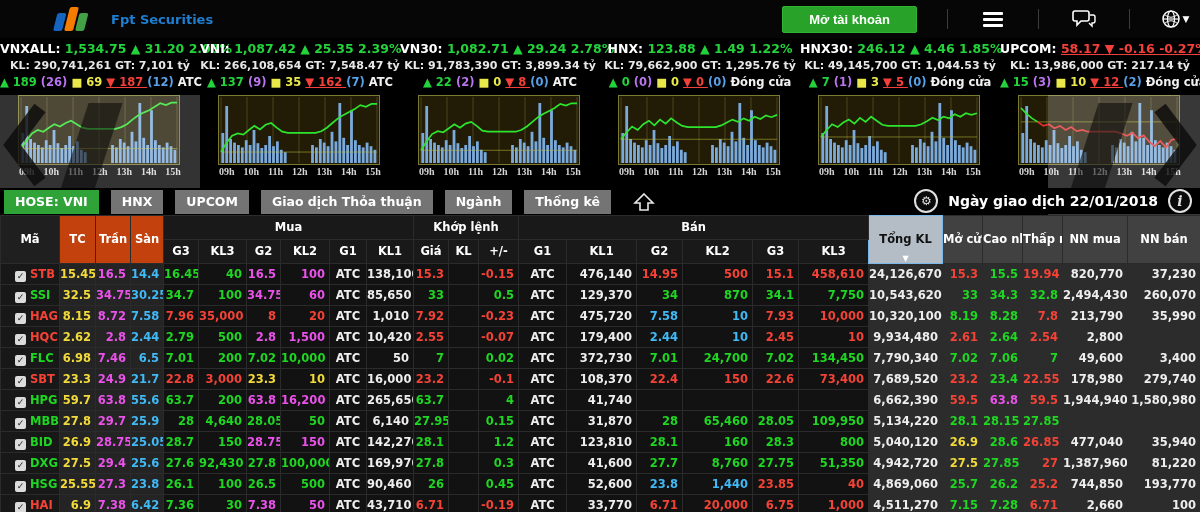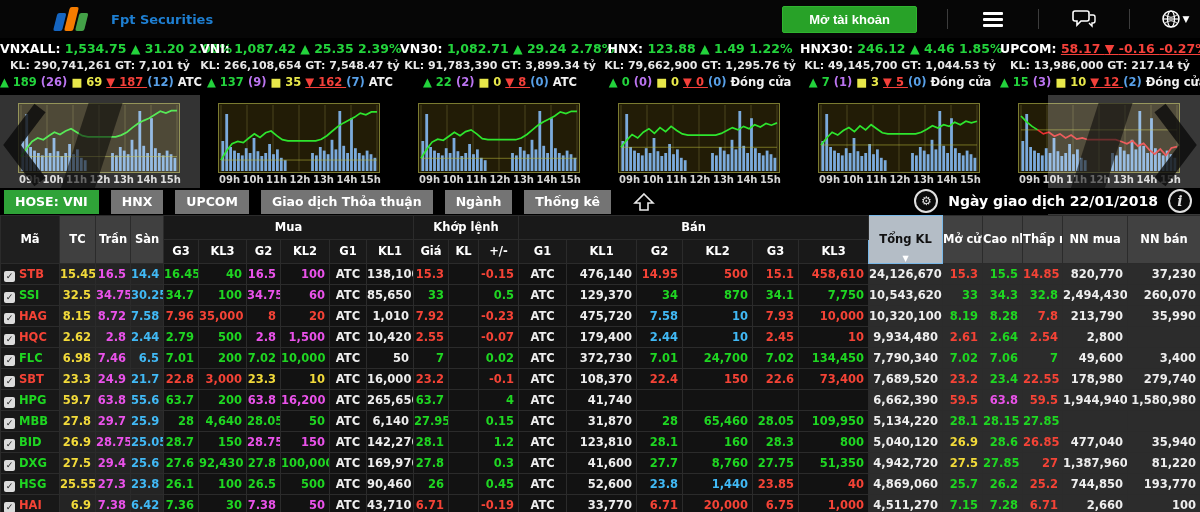--- a/index.html
+++ b/index.html
@@ -25,21 +25,21 @@
 
   
   .ticker { position:absolute; top:38px; left:0; width:1200px; height:150px; display:flex; }
   .panel { width:200px; text-align:center; padding-top:1px; }
   .pline1 { font-size:12.5px; font-weight:bold; height:19px; line-height:19px; white-space:nowrap; }
   .pline2 { font-size:11px; font-weight:bold; color:#e8e8e8; height:16px; line-height:16px; white-space:nowrap; }
   .pline3 { font-size:11.5px; font-weight:bold; height:17px; line-height:17px; white-space:nowrap; }
   .idx-name { color:#fff; }
   .up { color:#23d33c; } .down { color:#f4403a;text-decoration:underline; }
   .purple { color:#bb74f0; } .blue { color:#58a0e8; } .yellowc { color:#e8e84a; } .whitec { color:#f2f2f2; }
-  .chart-wrap { margin:12px auto 0; width:164px; }
+  .chart-wrap { margin:4px auto 0; width:164px;font-family:Liberation Serif, serif; }
   .chart-svg { display:block; }
   .xlabels { display:flex; justify-content:space-between; padding:1px 1px 0; font-size:10px; font-weight:bold; color:#d6d6d6; }
 
   
   .wm { position:absolute; pointer-events:none; }
   .wm-left { left:0; top:95px; width:200px; height:118px; background:rgba(255,255,255,0.20); }
   .wm-right { right:0; top:95px; width:152px; height:142px; background:rgba(255,255,255,0.22); }
   .wm .slash { position:absolute; top:8px; width:34px; height:102px; background:rgba(5,5,5,0.55); transform:skewX(-18deg); }
   .wm-left .slash { left:72px; } .wm-right .slash { left:34px; }
   .car-arrow { position:absolute; top:102px; width:46px; height:86px; cursor:pointer; z-index:5; }
@@ -55,26 +55,26 @@
   .circle-btn { width:24px; height:24px; border:2px solid #e0e0e0; border-radius:50%; display:flex; align-items:center; justify-content:center; color:#e0e0e0; cursor:pointer; background:#0a0a0a; }
   .gear-g { font-size:12px; line-height:1; }
   .info-g { font-family:"DejaVu Serif",serif; font-style:italic; font-weight:bold; font-size:14px; }
   .trade-date { font-size:14px; font-weight:bold; color:#fff; }
 
   
   table.board { position:absolute; top:215px; left:0; width:1200px; border-collapse:collapse; table-layout:fixed; }
   .board th, .board td { border:1px solid #2b2b2b; overflow:hidden; white-space:nowrap; }
   .board thead th { color:#fff; font-size:11.5px; font-weight:bold; background:#191919; height:24px; text-align:center; line-height:1.1; }
   .board thead th.hdr-ma { background:#1f1f1f; }
-  .board thead th.hdr-ref { background:#404040;margin-top:36px; }
+  .board thead th.hdr-ref { background:#c2410c;margin-top:36px; }
   .board thead th.hdr-right { background:#414141; }
   .board thead th.hdr-tong { background:#b4bdc6; color:#111; border:1px solid #79b8e8; position:relative; }
   .board thead th.hdr-tong .sort { position:absolute; bottom:0; left:0; right:0; font-size:8px; color:#fff; line-height:8px; }
   .board tbody td { height:21px; font-size:11.5px; font-weight:bold; text-align:right; padding-right:4px; background:#121212; }
-  .board tbody td.code-cell { text-align:left; padding-left:3px; background:#181818; }
+  .board tbody td.code-cell { text-align:left; padding-left:14px; background:#181818; }
   .board tbody td.refcol { background:#242424; }
   .board tbody td.rightcol { background:#2c2c2c; }
   .board tbody td.center { text-align:center; padding-right:0; }
   .cb { display:inline-block; width:11px; height:11px; background:#dcdcdc; border-radius:2px; color:#1a1a1a; font-size:9px; line-height:11px; text-align:center; vertical-align:-1px; margin-right:4px; cursor:pointer; }
   .y{color:#f2da3a}.m{color:#ea52ea}.c{color:#41b9f5}.g{color:#1fd622}.r{color:#f44336}.w{color:#eeeeee}
 </style>
 </head>
 <body>
 
 <div class="topbar">
@@ -615,21 +615,21 @@
         <td class="r">-0.15</td>
         <td class="w center">ATC</td>
         <td class="w">476,140</td>
         <td class="r">14.95</td>
         <td class="r">500</td>
         <td class="r">15.1</td>
         <td class="r">458,610</td>
         <td class="w rightcol">24,126,670</td>
         <td class="r rightcol">15.3</td>
         <td class="g rightcol">15.5</td>
-        <td class="r rightcol">14.85</td>
+        <td class="r rightcol">19.94</td>
         <td class="w rightcol">820,770</td>
         <td class="w rightcol">37,230</td>
       </tr>
       <tr>
         <td class="code-cell"><span class="cb">✓</span><span class="g">SSI</span></td>
         <td class="y refcol">32.5</td>
         <td class="m refcol">34.75</td>
         <td class="c refcol">30.25</td>
         <td class="g">34.7</td>
         <td class="g">100</td>

